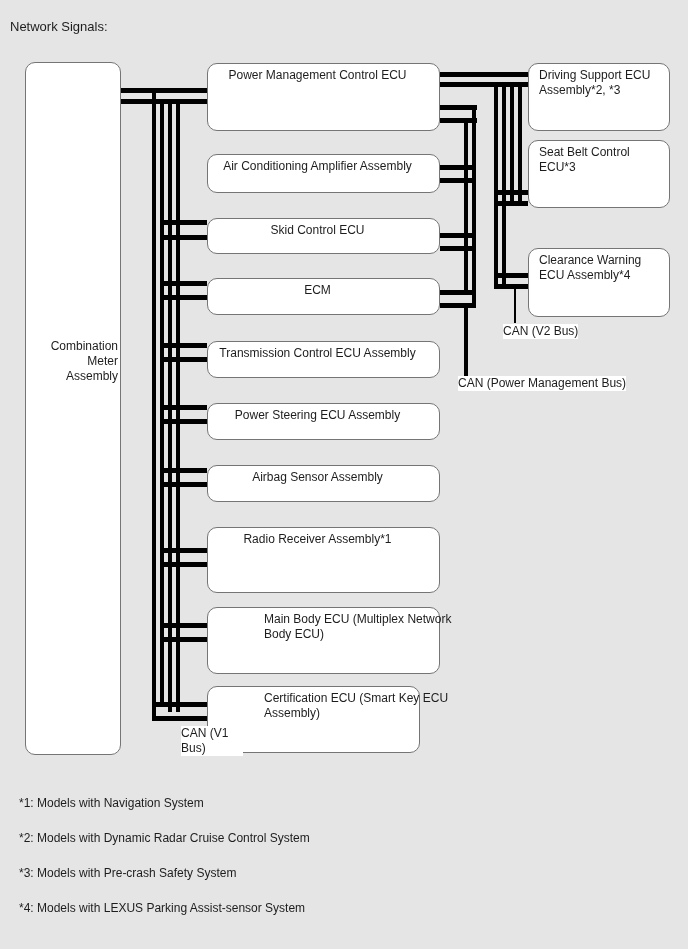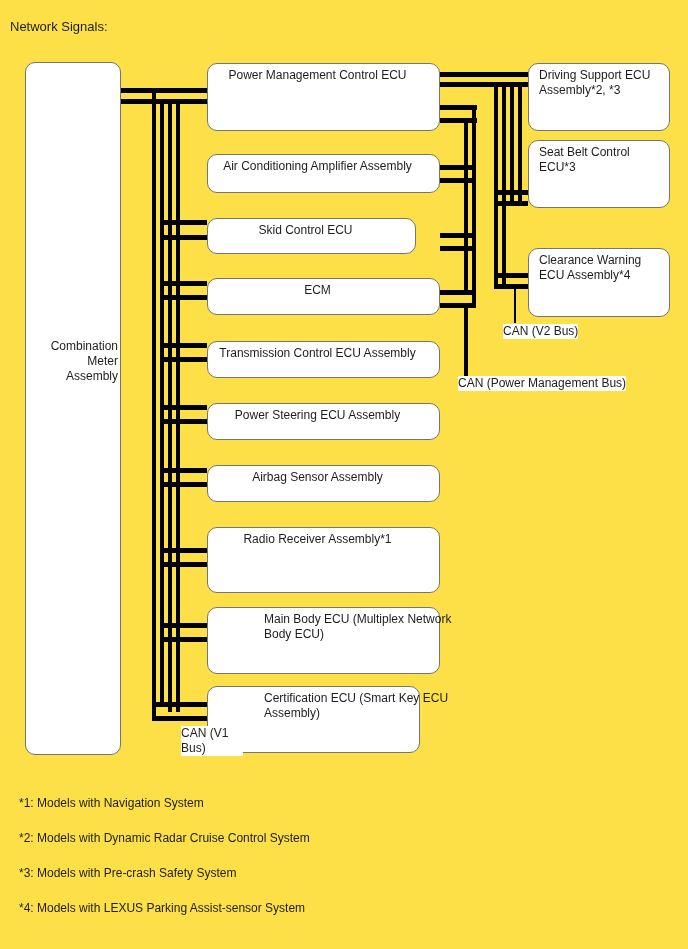--- a/index.html
+++ b/index.html
@@ -1,17 +1,17 @@
 <!DOCTYPE html>
 <html><head>
 <meta charset="utf-8">
 <style>
   html,body{margin:0;padding:0;background:#fff;}
   body{width:688px;height:949px;position:relative;font-family:"Liberation Sans",sans-serif;color:#1d1d1d;}
-  #canvas{position:absolute;left:0;top:0;width:688px;height:949px;background:#fde047;overflow:hidden;}
+  #canvas{position:absolute;left:0;top:0;width:688px;height:949px;background:#e5e5e5;overflow:hidden;}
   .pgtitle{position:absolute;left:10px;top:19px;font-size:13px;}
   .node{position:absolute;border:1px solid #757575;border-radius:10px;background:#fff;box-sizing:border-box;}
   .lbl{font-size:12px;line-height:15px;}
   .lbl-c{position:absolute;left:2px;right:14px;top:4px;text-align:center;}
   .lbl-l{position:absolute;left:13px;width:205px;top:4px;text-align:left;margin-left:43px;}
   .lbl-r{position:absolute;left:10px;width:125px;top:4px;text-align:left;}
   .lbl-combo{position:absolute;left:8px;width:84px;top:276px;text-align:right;}
   .bus-bar{position:absolute;background:#000;}
   .bus-label{position:absolute;font-size:12px;line-height:15px;background:#fff;}
   .fnote{position:absolute;left:19px;font-size:12px;}
@@ -26,21 +26,21 @@
   <div class="node" style="left:25px;top:62px;width:96px;height:693px;">
     <div class="lbl lbl-combo">Combination Meter Assembly</div>
   </div>
 
   <div class="node" style="left:207px;top:63px;width:233px;height:68px;">
     <div class="lbl lbl-c">Power Management Control ECU</div>
   </div>
   <div class="node" style="left:207px;top:154px;width:233px;height:39px;">
     <div class="lbl lbl-c">Air Conditioning Amplifier Assembly</div>
   </div>
-  <div class="node" style="left:207px;top:218px;width:209px;height:36px;">
+  <div class="node" style="left:207px;top:218px;width:233px;height:36px;">
     <div class="lbl lbl-c">Skid Control ECU</div>
   </div>
   <div class="node" style="left:207px;top:278px;width:233px;height:37px;">
     <div class="lbl lbl-c">ECM</div>
   </div>
   <div class="node" style="left:207px;top:341px;width:233px;height:37px;">
     <div class="lbl lbl-c">Transmission Control ECU Assembly</div>
   </div>
   <div class="node" style="left:207px;top:403px;width:233px;height:37px;">
     <div class="lbl lbl-c">Power Steering ECU Assembly</div>

